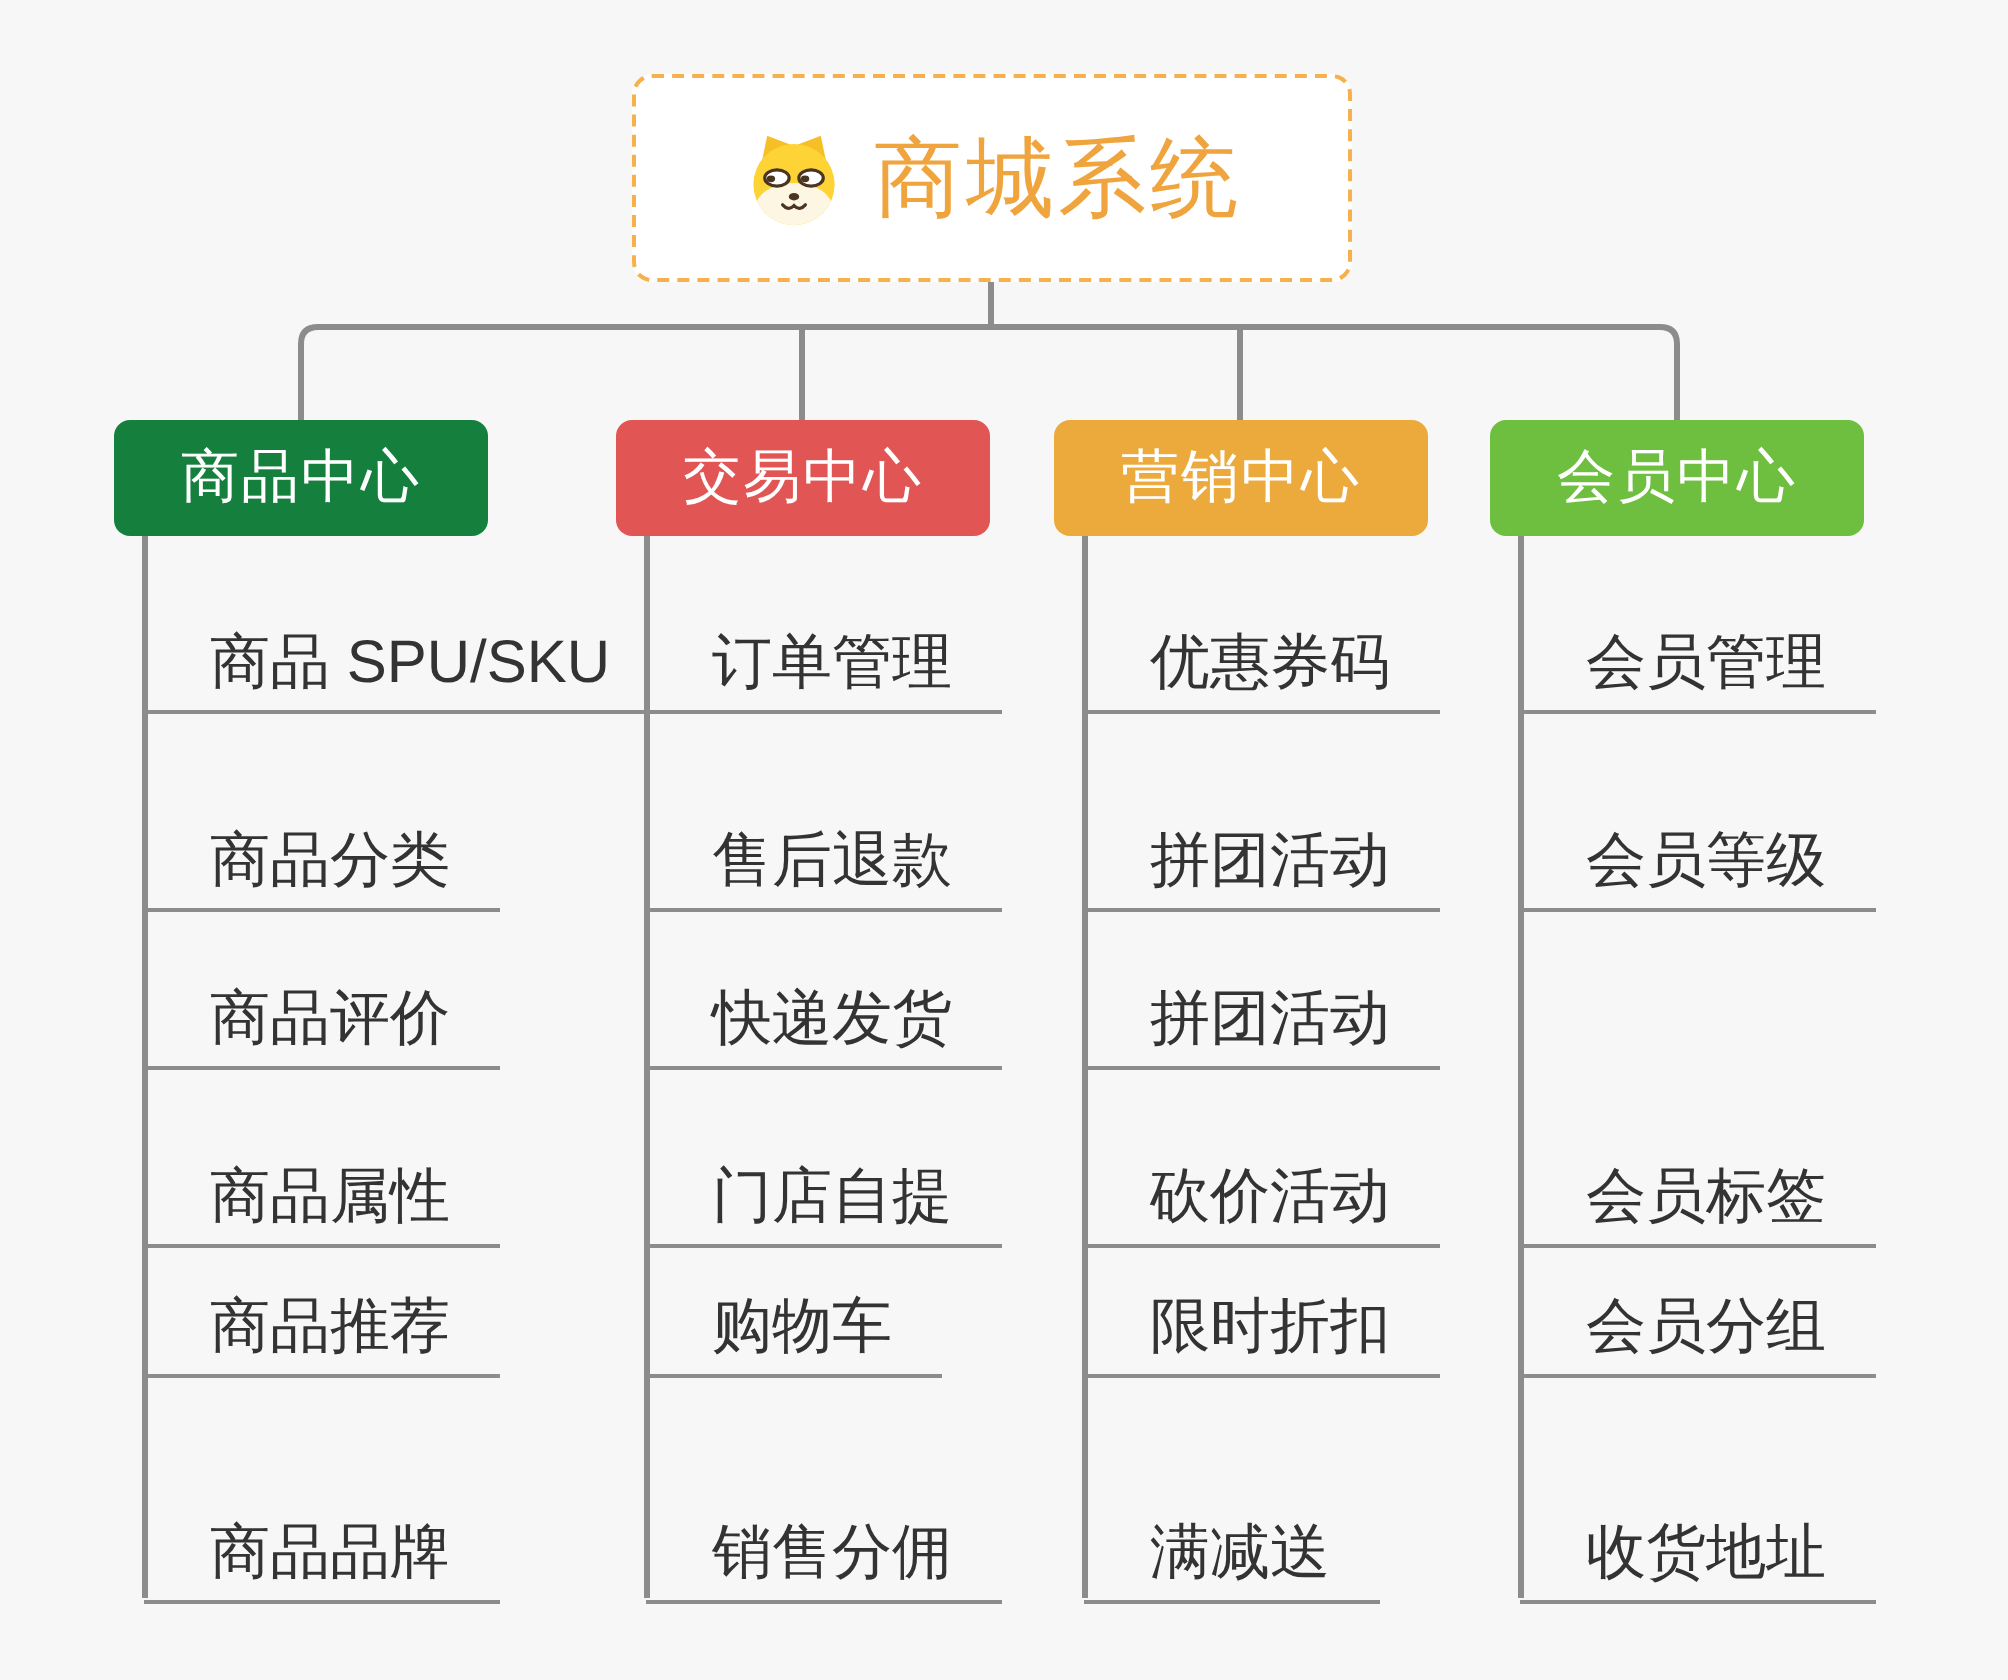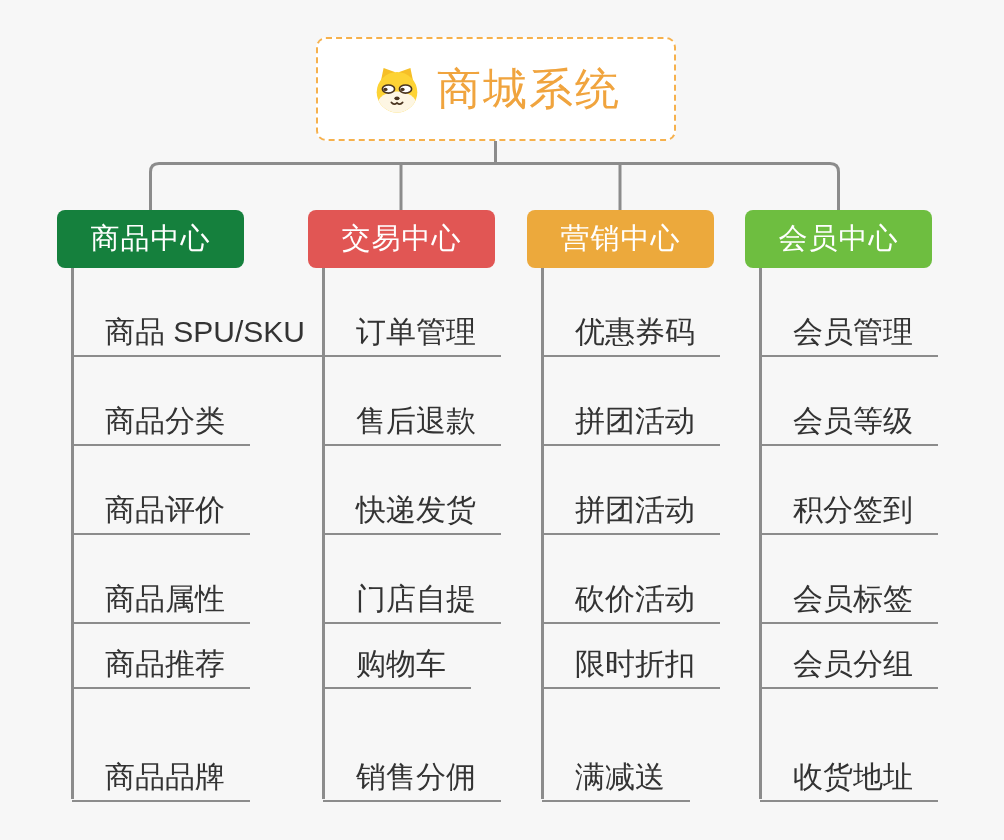--- a/index.html
+++ b/index.html
@@ -70,21 +70,21 @@
     left: 15px;
     display: inline-block;
     white-space: nowrap;
     font-size: 30px;
     line-height: 26px;
     color: var(--leaf-text);
     padding: 0 25px 10px 33px;
     border-bottom: 2px solid var(--connector);
   }
   .leaf-0 { top: 109px; }
-  .leaf-1 { top: 198px; }
+  .leaf-1 { top: 208px; }
   .leaf-2 { top: 287px; text-align: center; }
   .leaf-3 { top: 376px; }
   .leaf-4 { top: 441px; }
   .leaf-5 { top: 554px; }
 </style>
 </head>
 <body>
 
 <div class="canvas">
 
@@ -147,19 +147,18 @@
     <div class="leaf leaf-2">拼团活动</div>
     <div class="leaf leaf-3">砍价活动</div>
     <div class="leaf leaf-4">限时折扣</div>
     <div class="leaf leaf-5">满减送</div>
   </div>
 
   <div class="column col-4">
     <div class="branch-box" style="background-color: rgb(110, 190, 64); text-align: right;">会员中心</div>
     <div class="leaf leaf-0">会员管理</div>
     <div class="leaf leaf-1">会员等级</div>
-    <div class="leaf leaf-2">积分签到</div>
     <div class="leaf leaf-3">会员标签</div>
     <div class="leaf leaf-4">会员分组</div>
     <div class="leaf leaf-5">收货地址</div>
   </div>
 
 </div>
 
 </body></html>

